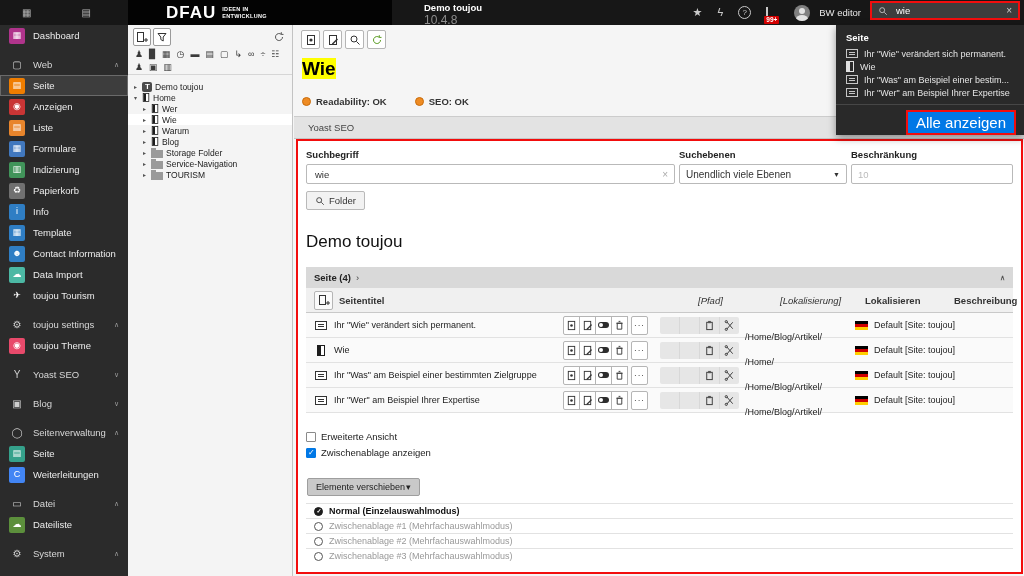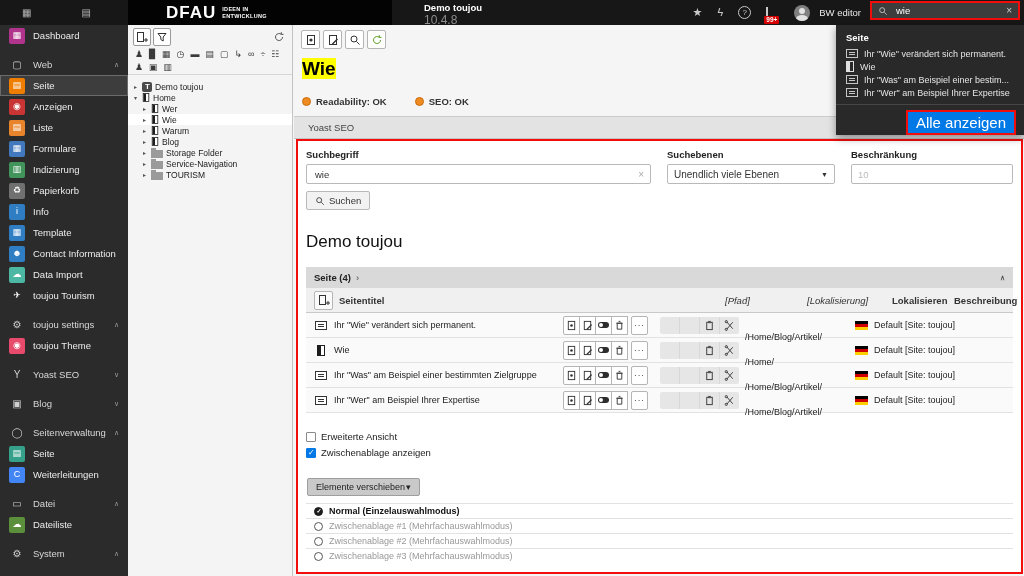--- a/index.html
+++ b/index.html
@@ -81,21 +81,21 @@
   .dochead{position:absolute;top:5px;left:7px;display:flex;gap:3px;}
   .dh-btn{width:17px;height:17px;border:1px solid #b5b5b5;background:#fff;border-radius:2px;display:flex;align-items:center;justify-content:center;cursor:pointer;}
   .page-title{position:absolute;top:33px;left:8px;font-size:19px;font-weight:bold;color:#000;}
   .page-title .hl{background:#ffff00;}
   .status-row{position:absolute;top:71px;left:8px;display:flex;align-items:center;gap:28px;}
   .status{display:flex;align-items:center;gap:5px;font-size:9.5px;font-weight:bold;color:#333;}
   .dot{width:9px;height:9px;border-radius:50%;background:#ee8b23;border:1px solid #c96c0a;box-sizing:border-box;}
   .yoast-bar{position:absolute;top:91px;left:0;right:0;height:23px;background:#e3e3e3;border-top:1px solid #cccccc;border-bottom:1px solid #c4c4c4;display:flex;align-items:center;padding-left:14px;box-sizing:border-box;font-size:9.5px;color:#444;cursor:pointer;}
   
   .red-panel{position:absolute;left:2px;right:1px;top:114px;bottom:2px;border:2px solid #f20d0d;background:#fff;box-sizing:border-box;overflow:hidden;padding:8px;}
-  .form-row{display:flex;gap:16px;justify-content:space-between;}
+  .form-row{display:flex;gap:4px;justify-content:space-between;}
   .f-col1{flex:1;}
   .f-col2{width:168px;flex:none;}
   .f-col3{width:162px;flex:none;}
   .f-label{font-weight:bold;font-size:9.5px;margin-bottom:4px;color:#222;}
   .f-input{height:20px;border:1px solid #b9b9b9;border-radius:2px;background:#fff;display:flex;align-items:center;padding:0 6px;box-sizing:border-box;}
   .f-input input{border:none;outline:none;flex:1;font-size:9.5px;font-family:"Liberation Sans",sans-serif;color:#333;min-width:0;background:transparent;}
   .clear-x{color:#aaa;font-size:10px;cursor:pointer;}
   .f-select{justify-content:space-between;cursor:pointer;}
   .sel-caret{color:#333;font-size:7px;}
   .ph{color:#bbb;font-size:9.5px;}
@@ -104,21 +104,21 @@
   .group{margin-top:15px;}
   .group-head{background:#d9d9d9;height:21px;display:flex;align-items:center;padding:0 8px;font-size:9.5px;font-weight:bold;color:#222;}
   .gh-chev{font-weight:normal;margin-left:5px;color:#444;}
   .gh-collapse{margin-left:auto;color:#555;font-size:7px;cursor:pointer;}
   .col-head{background:#f0f0f0;height:24px;display:flex;align-items:center;gap:6px;padding:0 8px;border-bottom:1px solid #c9c9c9;font-size:9.5px;}
   .ch-newbtn{width:17px;height:17px;border:1px solid #b5b5b5;background:#fafafa;border-radius:2px;display:flex;align-items:center;justify-content:center;cursor:pointer;flex:none;}
   .ch-title{font-weight:bold;flex:1;}
   .ch-pfad{width:76px;font-style:italic;}
   .ch-lok{width:79px;font-style:italic;}
   .ch-lokn{width:56px;font-weight:bold;}
-  .ch-beschr{width:51px;font-weight:bold;}
+  .ch-beschr{width:51px;font-weight:bold;margin-left:27px;}
   .trow{height:24px;display:flex;align-items:center;gap:6px;padding:0 8px;background:#fafafa;border-bottom:1px solid #e2e2e2;font-size:9px;}
   .trow .tico-cell{width:14px;display:flex;justify-content:center;flex:none;}
   .row-title{flex:1;color:#222;white-space:nowrap;overflow:hidden;}
   .actions{display:flex;flex:none;align-items:center;}
   .a-btn{width:15px;height:17px;border:1px solid #b5b5b5;background:#fff;display:flex;align-items:center;justify-content:center;margin-left:-1px;cursor:pointer;}
   .a-btn:first-child{margin-left:0;border-radius:2px 0 0 2px;}
   .a-more{margin-left:3px;border-radius:2px;font-size:8px;letter-spacing:1px;color:#333;}
   .a-more::before{content:"···";}
   .grayg{display:flex;flex:none;background:#e6e6e6;border-radius:2px;margin-left:6px;}
   .g-cell{width:19px;height:17px;display:flex;align-items:center;justify-content:center;border-right:1px solid #d8d8d8;cursor:pointer;}
@@ -562,21 +562,21 @@
           <span class="ph">10</span>
         </div>
       </div>
     </div>
     <div>
       <span class="btn">
         <svg width="10" height="10" viewBox="0 0 12 12">
             <circle cx="5" cy="5" r="3" fill="none" stroke="#333333"></circle>
             <path d="M7.5 7.5L10.5 10.5" stroke="#333333"></path>
           </svg>
-        <span>Suchen</span>
+        <span>Folder</span>
       </span>
     </div>
 
     <div class="h2">Demo toujou</div>
 
     <div class="group">
       <div class="group-head">
         <span>Seite (4)</span>
         <span class="gh-chev">›</span>
         <span class="gh-collapse">∧</span>

